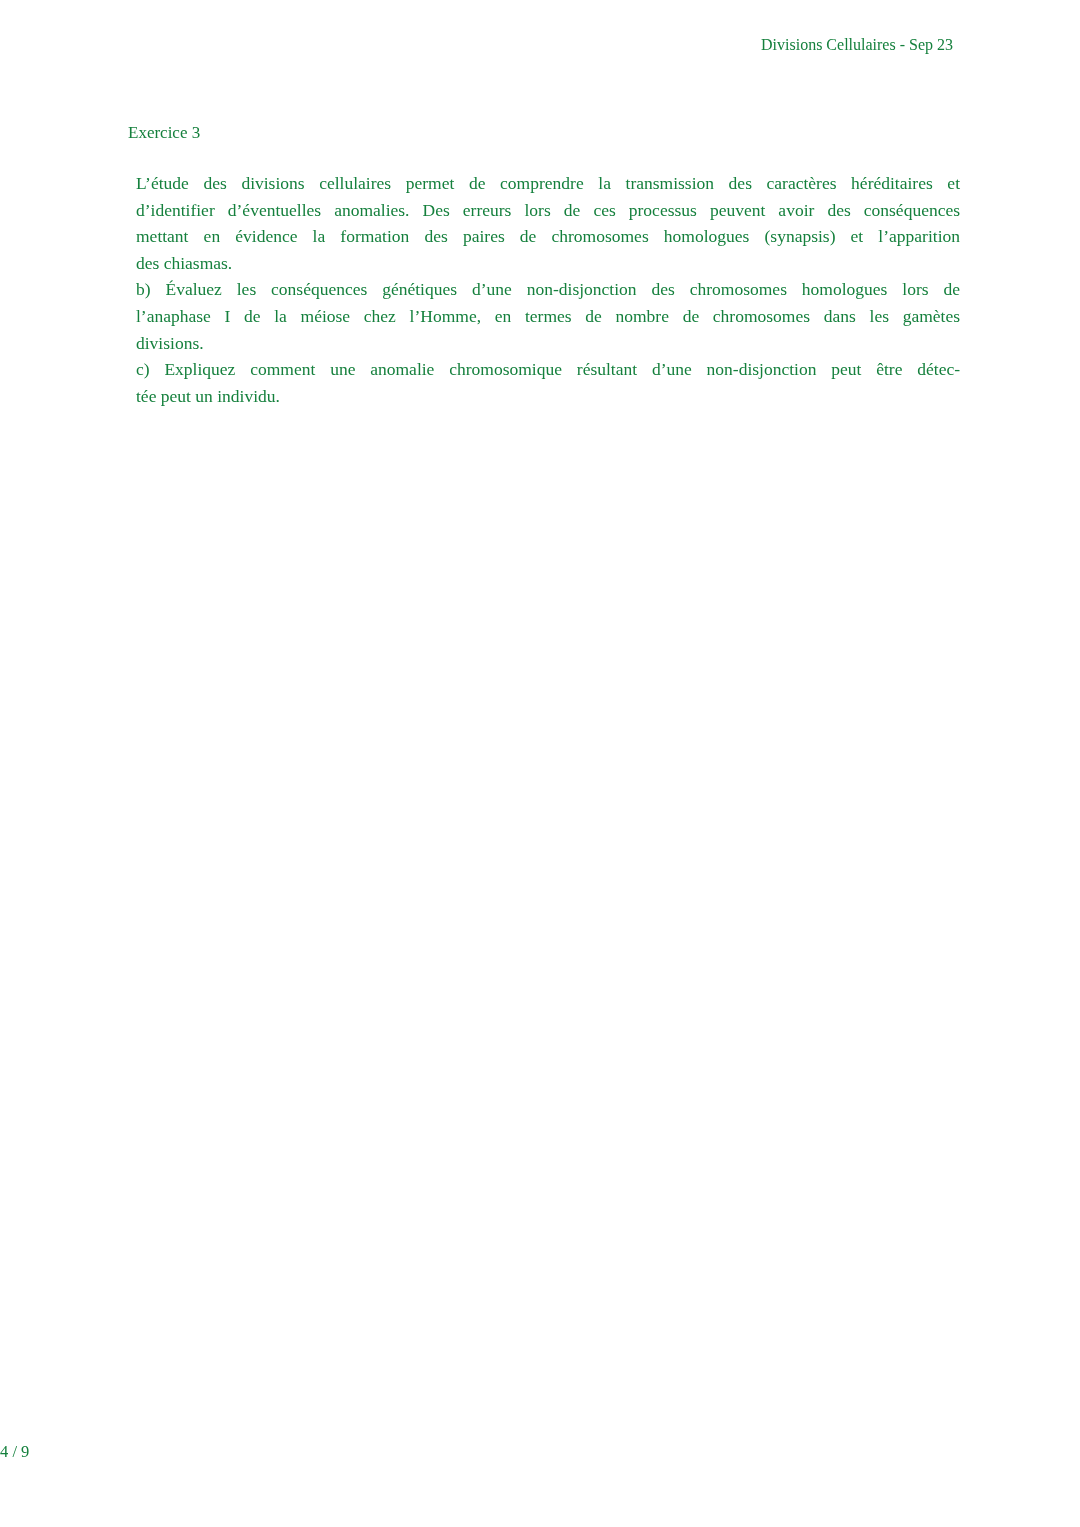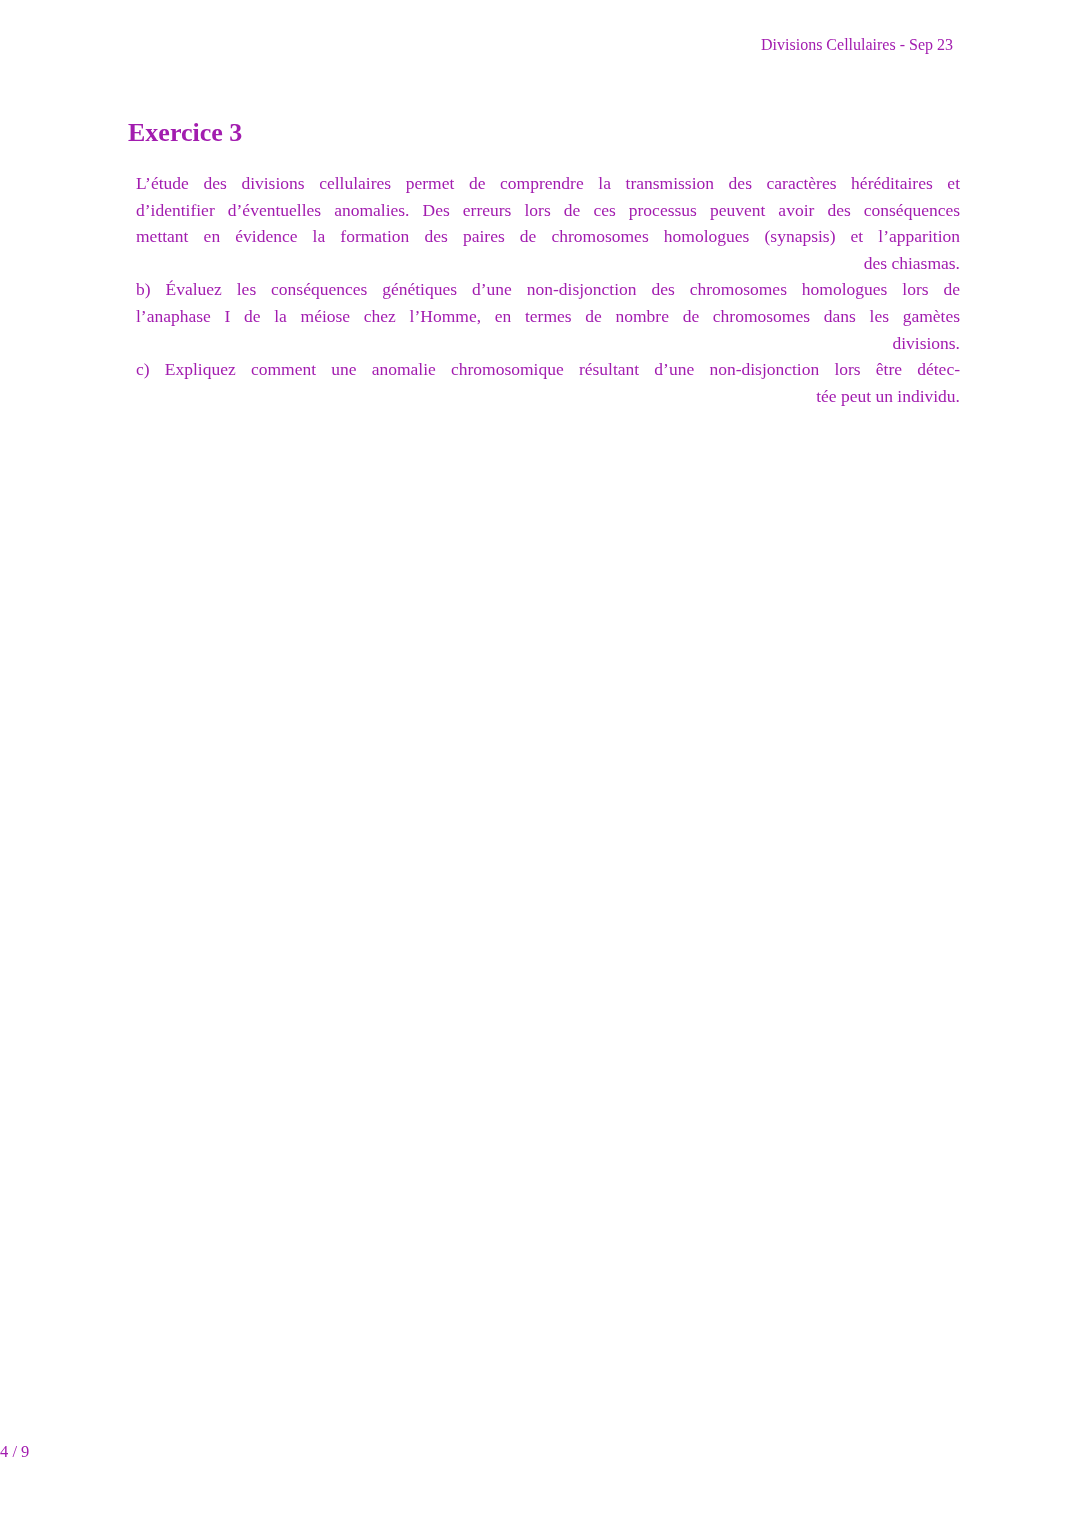--- a/index.html
+++ b/index.html
@@ -2,38 +2,38 @@
 <html><head>
 <meta charset="utf-8">
 <style>
   html,body{margin:0;padding:0;background:#e8e8e8;}
   .page{
     position:relative;
     width:1080px;height:1527px;
     margin:0 auto;
     background:#ffffff;
     font-family:"Liberation Serif","DejaVu Serif",serif;
-    color:#a21caf;
+    color:#15803d;
     overflow:hidden;
   }
   .header{
     position:absolute;top:35px;right:127px;
     font-size:16px;line-height:20px;
     text-align:right;
   }
   .heading{
     position:absolute;top:119px;left:128px;
     margin:0;
-    font-size:26px;line-height:28px;font-weight:700;
+    font-size:17px;line-height:28px;font-weight:400;
   }
   .body-text{
     position:absolute;top:170px;left:128px;width:824px;
     font-size:17.5px;line-height:26.6px;margin-left:8px;
   }
-  .line{text-align:right;}
+  .line{text-align:left;}
   .line.j{text-align:justify;text-align-last:justify;}
   .footer{
     position:absolute;top:1441px;left:0;width:100%;
     font-size:16.5px;line-height:22px;
   }
 </style>
 </head>
 <body>
 
 <div class="page">
@@ -45,21 +45,21 @@
   <h1 class="heading">Exercice 3</h1>
 
   <div class="body-text">
     <div class="line j">L’étude des divisions cellulaires permet de comprendre la transmission des caractères héréditaires et</div>
     <div class="line j">d’identifier d’éventuelles anomalies. Des erreurs lors de ces processus peuvent avoir des conséquences</div>
     <div class="line j">mettant en évidence la formation des paires de chromosomes homologues (synapsis) et l’apparition</div>
     <div class="line">des chiasmas.</div>
     <div class="line j">b) Évaluez les conséquences génétiques d’une non-disjonction des chromosomes homologues lors de</div>
     <div class="line j">l’anaphase I de la méiose chez l’Homme, en termes de nombre de chromosomes dans les gamètes</div>
     <div class="line">divisions.</div>
-    <div class="line j">c) Expliquez comment une anomalie chromosomique résultant d’une non-disjonction lors être détec-</div>
+    <div class="line j">c) Expliquez comment une anomalie chromosomique résultant d’une non-disjonction peut être détec-</div>
     <div class="line">tée peut un individu.</div>
   </div>
 
   <div class="footer">
     <span>4 / 9</span>
   </div>
 
 </div>
 
 </body></html>

